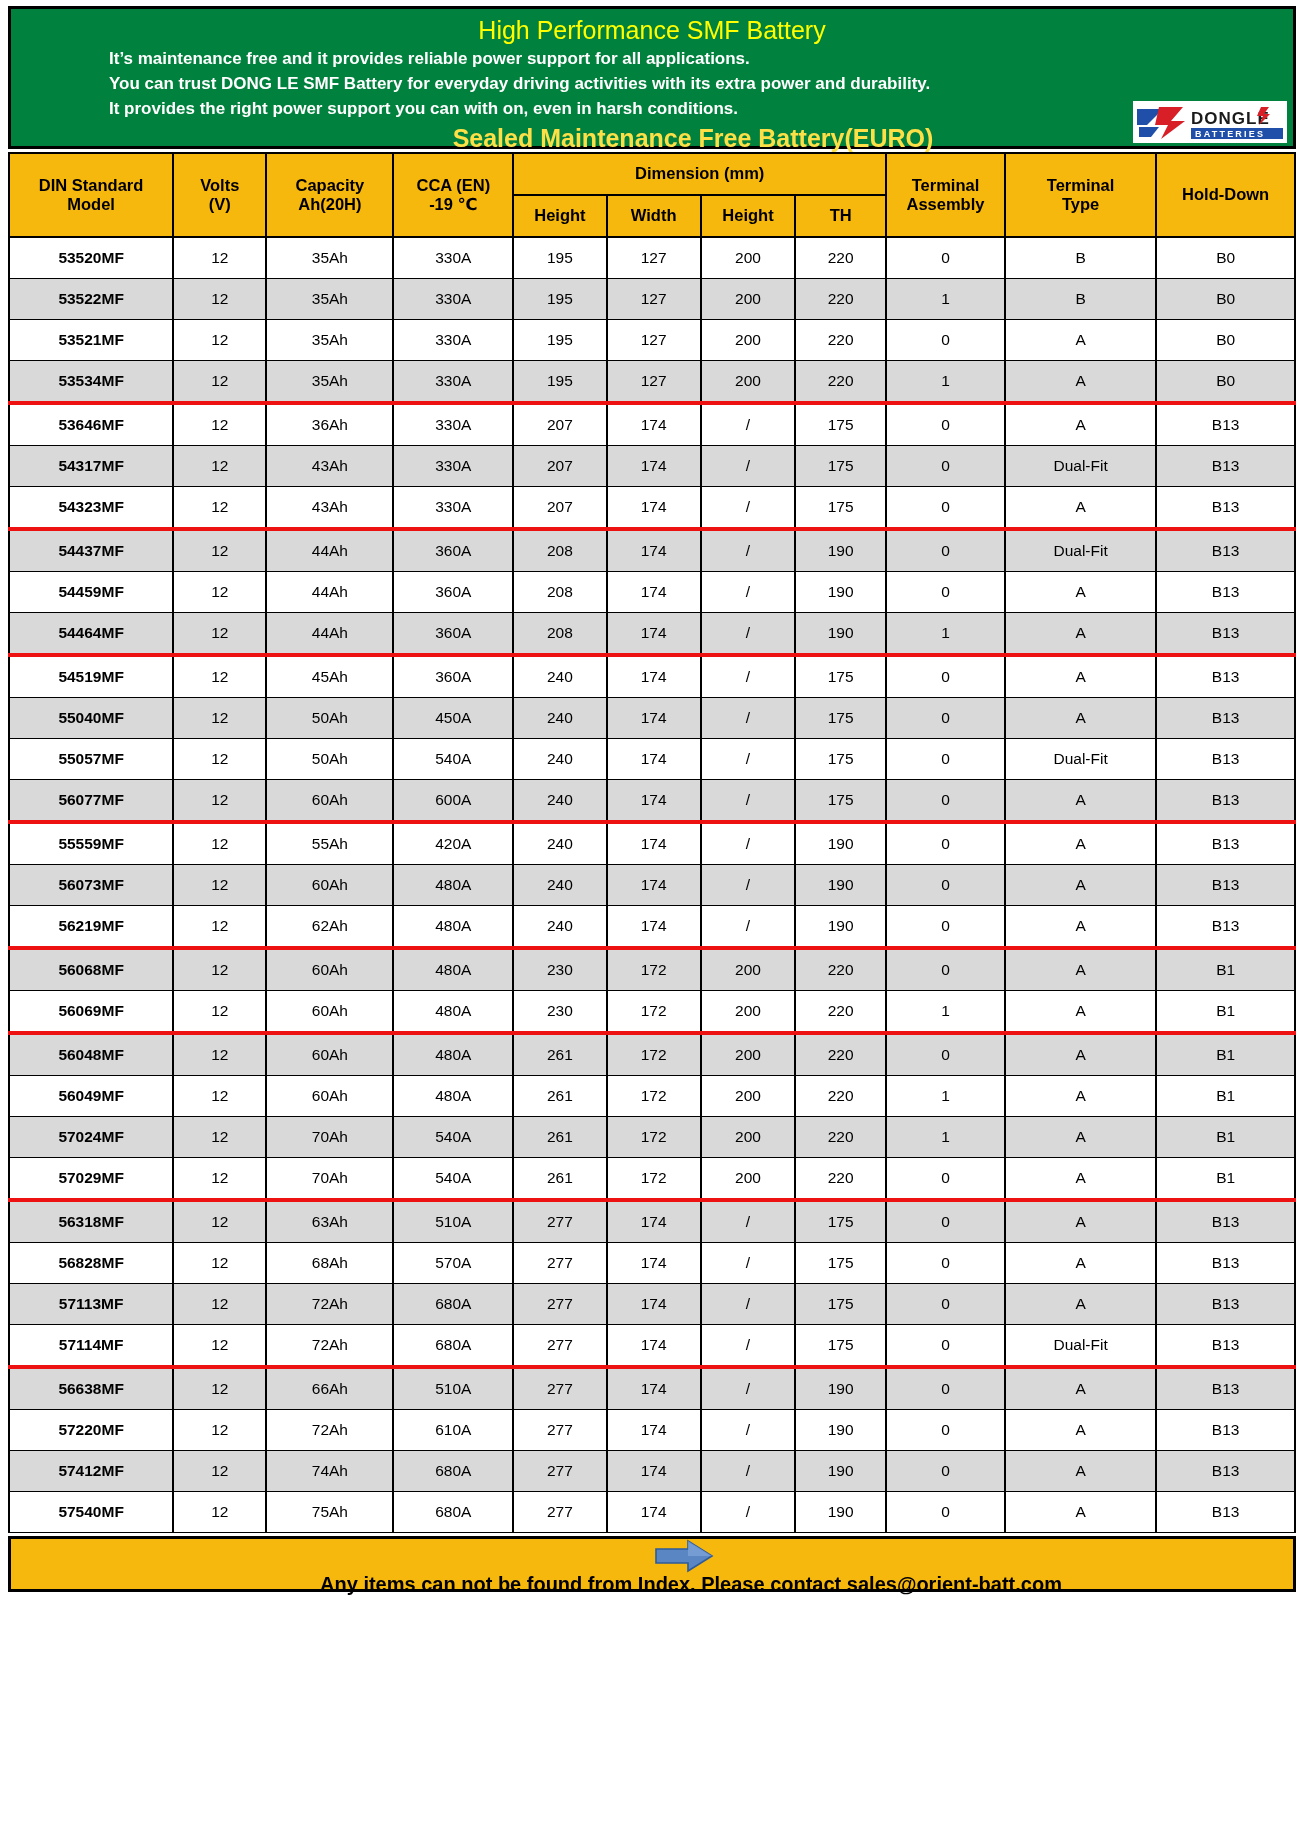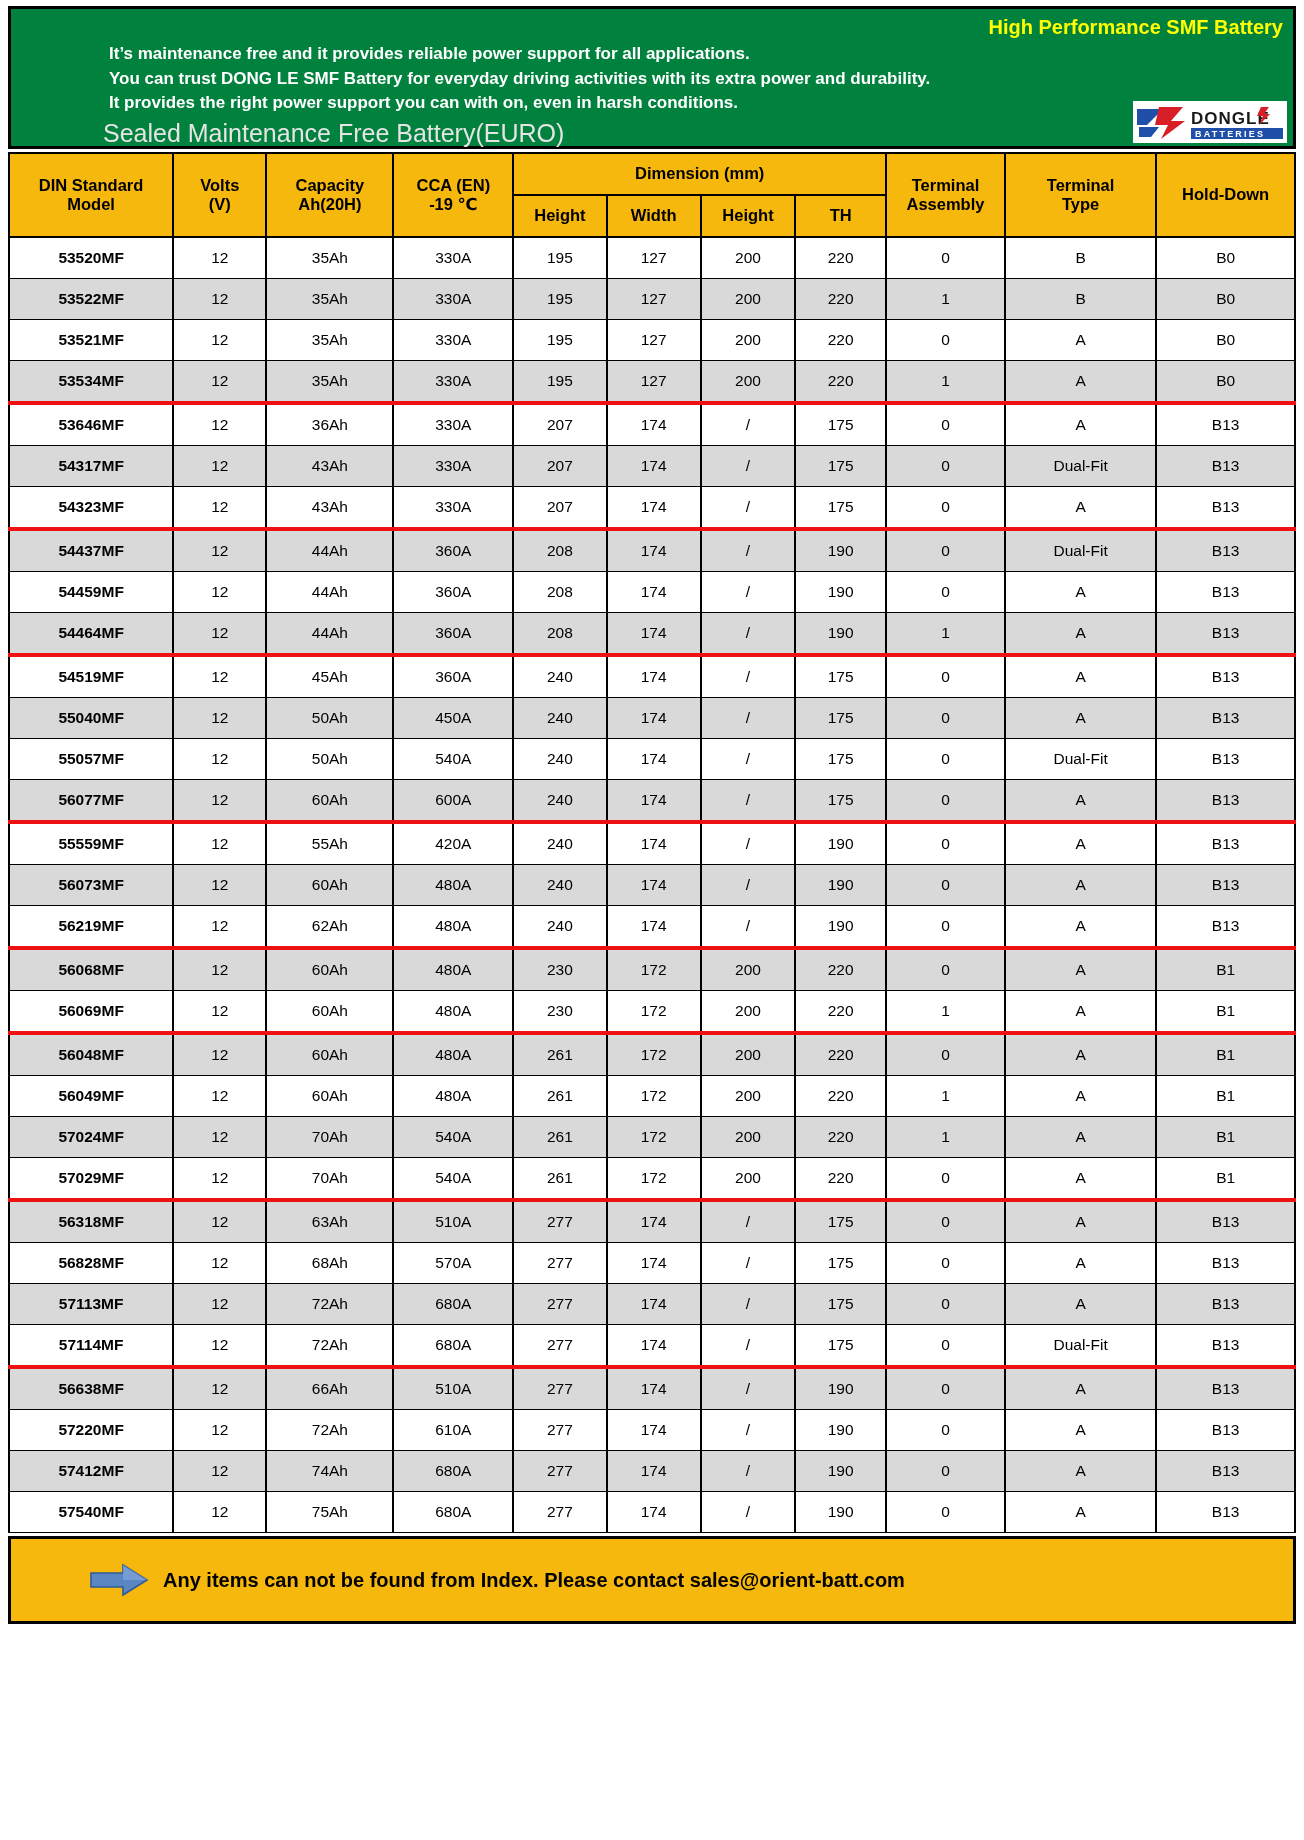--- a/index.html
+++ b/index.html
@@ -19,40 +19,40 @@
   .banner{
     background:#00813d;
     border:3px solid #000000;
     box-sizing:border-box;
     position:relative;
     padding:6px 10px 4px 10px;
     height:143px;
   }
   .banner-title{
     color:#ffff00;
-    font-size:20px;
-    font-weight:bold;
-    text-align:right;
+    font-size:25px;
+    font-weight:normal;
+    text-align:center;
     letter-spacing:0px;
     margin:2px 0 6px 0;
     line-height:1.05;
   }
   .banner-line{
     color:#ffffff;
     font-size:17px;
     font-weight:bold;
     text-align:left;
     margin:0 0 4px 88px;
     line-height:1.22;
   }
   .banner-sub{
-    color:#e5e5e5;
+    color:#fde047;
     font-size:25px;
-    font-weight:normal;
-    text-align:left;
+    font-weight:bold;
+    text-align:center;
     margin:6px 0 0 82px;
     line-height:1.05;
   }
   
   .logo{
     position:absolute;
     right:6px;
     bottom:3px;
     width:154px;
     height:42px;
@@ -116,24 +116,25 @@
   col.c-ta{width:102px;}
   col.c-tt{width:130px;}
   col.c-hd{width:119px;}
 
   
   .footer{
     margin-top:3px;
     background:#f7b80d;
     border:3px solid #000000;
     box-sizing:border-box;
-    height:88px;
+    height:56px;
     display:flex;
     align-items:center;
     padding-left:78px;
+    flex-direction:column;
   }
   .footer-arrow{
     width:60px;height:34px;flex:0 0 auto;margin-right:14px;
   }
   .footer-text{
     font-size:20px;font-weight:bold;color:#000000;letter-spacing:0px;
   }
 </style>
 </head>
 <body>

